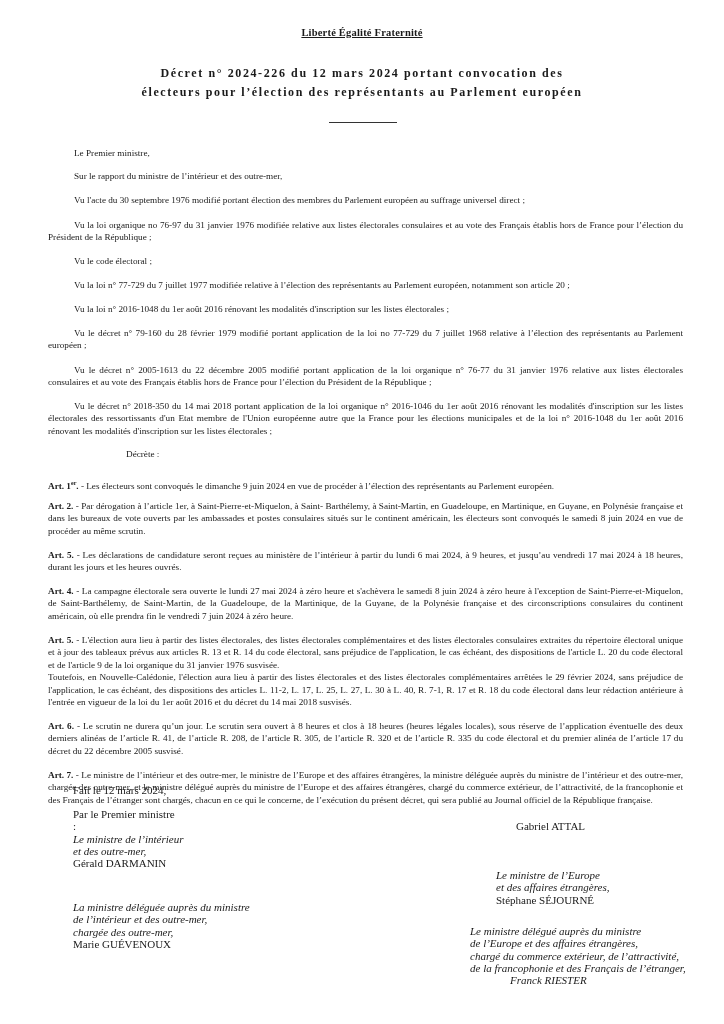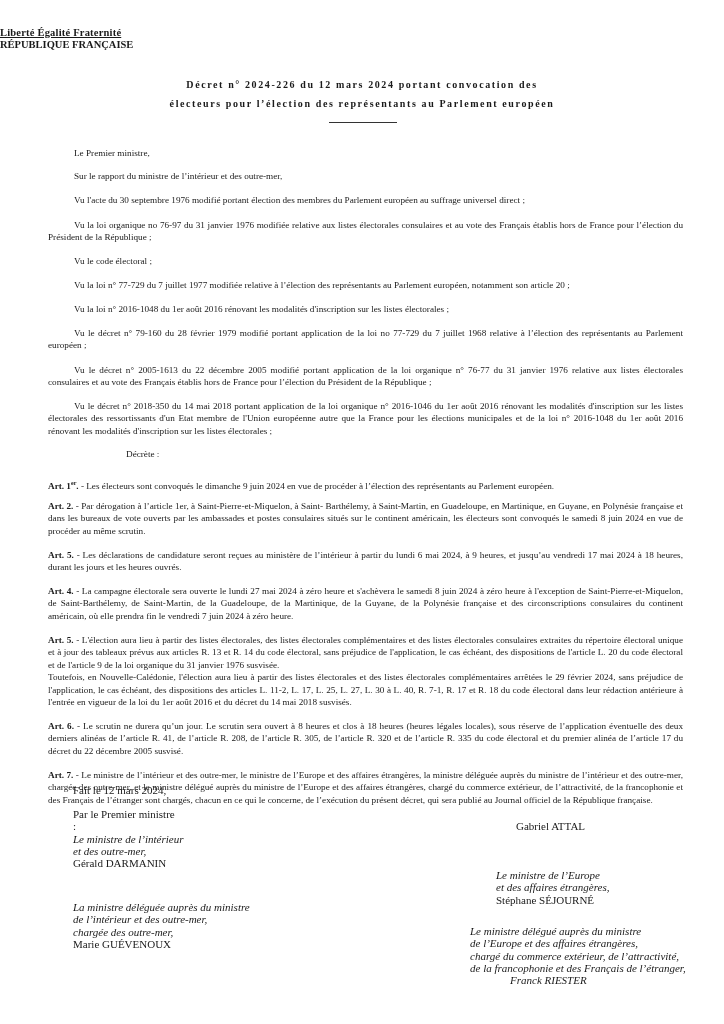--- a/index.html
+++ b/index.html
@@ -1,43 +1,42 @@
 <!DOCTYPE html>
 <html><head>
 <meta charset="utf-8">
 <style>
   html, body { margin: 0; padding: 0; background: #ffffff; }
   body {
     width: 724px; height: 1024px; overflow: hidden; position: relative;
     font-family: "Liberation Serif", serif; color: #1a1a1a;
   }
-  .header { position: absolute; top: 27px; left: 0; width: 724px; text-align: left; }
+  .header { position: absolute; top: 27px; left: 0; width: 724px; text-align: center; }
   .motto { font-size: 10.5px; font-weight: bold; text-decoration: underline; line-height: 12px; letter-spacing: 0.2px; }
   .republic { font-size: 10.5px; font-weight: bold; line-height: 12px; }
   .title {
-    position: absolute; top: 76px; left: 40px; width: 644px; text-align: center;
-    font-size: 10px; font-weight: bold; letter-spacing: 1.6px; line-height: 18.5px;
+    position: absolute; top: 64px; left: 40px; width: 644px; text-align: center;
+    font-size: 12px; font-weight: bold; letter-spacing: 1.6px; line-height: 18.5px;
   }
   .sep { position: absolute; top: 122px; left: 329px; width: 68px; border-top: 1px solid #333; }
   .body { position: absolute; left: 48px; width: 635px; font-size: 9.2px; line-height: 12.4px; }
   .p { position: absolute; left: 0; width: 635px; text-align: justify; text-indent: 26px; }
   .p.noindent { text-indent: 0; }
   .decrete { position: absolute; left: 78px; }
   .art { position: absolute; left: 0; width: 635px; text-align: justify; }
   .art b { font-weight: bold; }
   .sig { position: absolute; font-size: 11px; line-height: 12.3px; margin-top: 12px; }
   .sig i { font-style: italic; display: block; }
   .sig span { display: block; }
 </style>
 </head>
 <body>
 
 <div class="header">
   <div class="motto">Liberté Égalité Fraternité</div>
-  <div class="republic">RÉPUBLIQUE FRANÇAISE</div>
 </div>
 
 <div class="title">
   <div>Décret n° 2024-226 du 12 mars 2024 portant convocation des</div>
   <div>électeurs pour l’élection des représentants au Parlement européen</div>
 </div>
 
 <div class="sep"></div>
 
 <div class="body">

